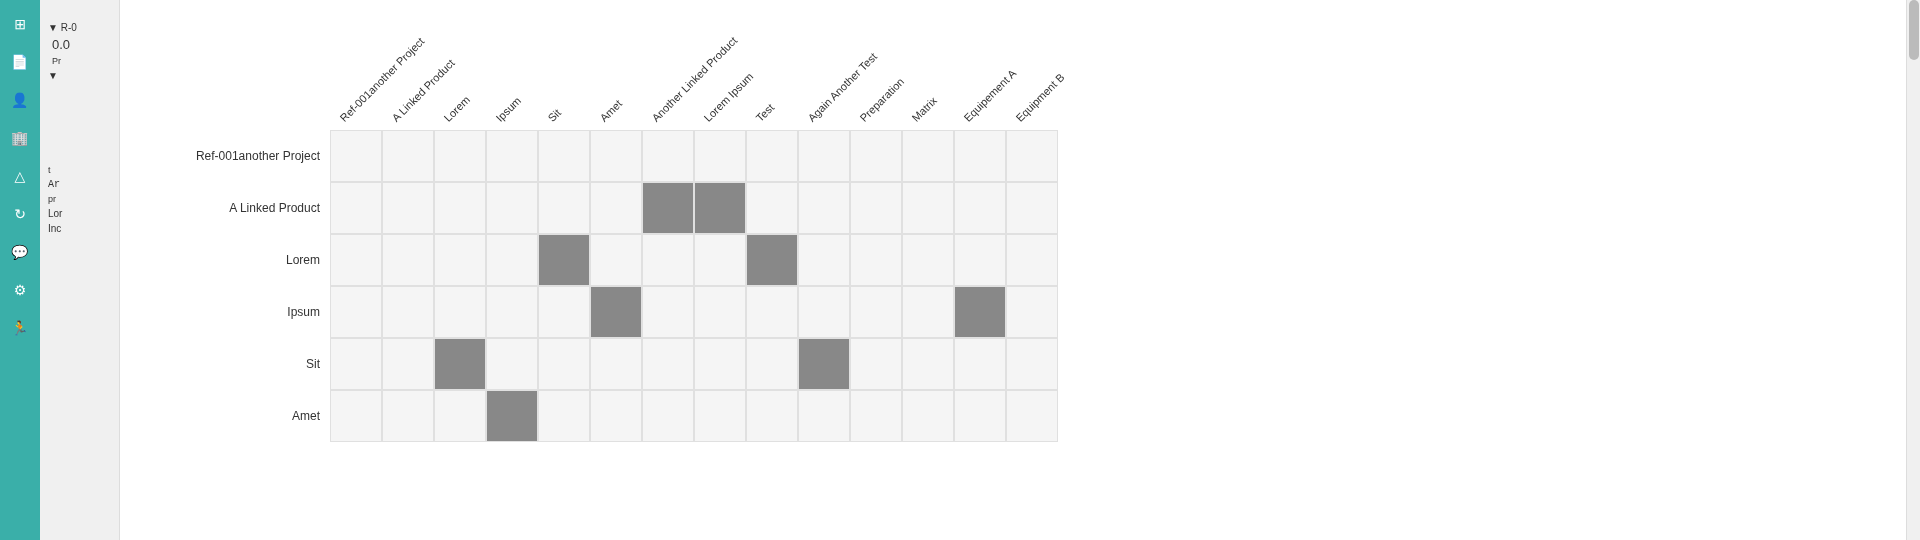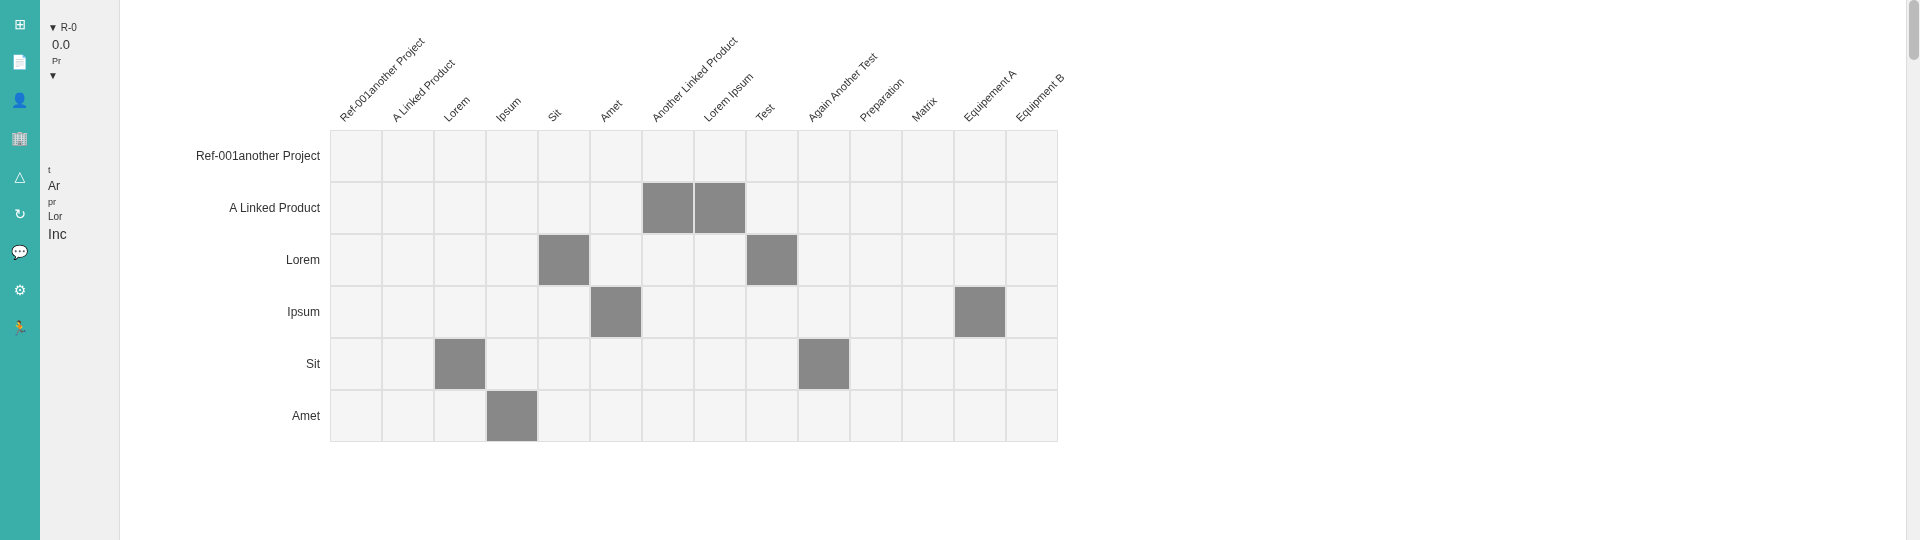--- a/index.html
+++ b/index.html
@@ -167,24 +167,24 @@
   <div class="sidebar-icon">🏃</div>
 </div>
 
 <div id="left-panel">
   <div class="left-panel-item">▼ R-0</div>
   <div class="left-panel-item" style="padding-left:8px;font-size:13px;">0.0</div>
   <div class="left-panel-item" style="padding-left:8px;font-size:9px;">Pr</div>
   <div class="left-panel-item">▼</div>
   <div style="height:80px;"></div>
   <div class="left-panel-item" style="font-size:9px;">t</div>
-  <div class="left-panel-item" style="font-size:12px;">Ar</div>
+  <div class="left-panel-item" style="font-size:10px;font-family:Liberation Mono, monospace;">Ar</div>
   <div class="left-panel-item" style="font-size:9px;">pr</div>
   <div class="left-panel-item">Lor</div>
-  <div class="left-panel-item" style="font-size:14px;">Inc</div>
+  <div class="left-panel-item" style="font-size:10px;">Inc</div>
 </div>
 
 <div id="main">
   <div id="matrix-wrapper">
     <div id="matrix-grid">
 
       <div id="col-headers">
       <div class="col-header-cell">
             <span class="col-header-text">Ref-001another Project</span>
           </div>

